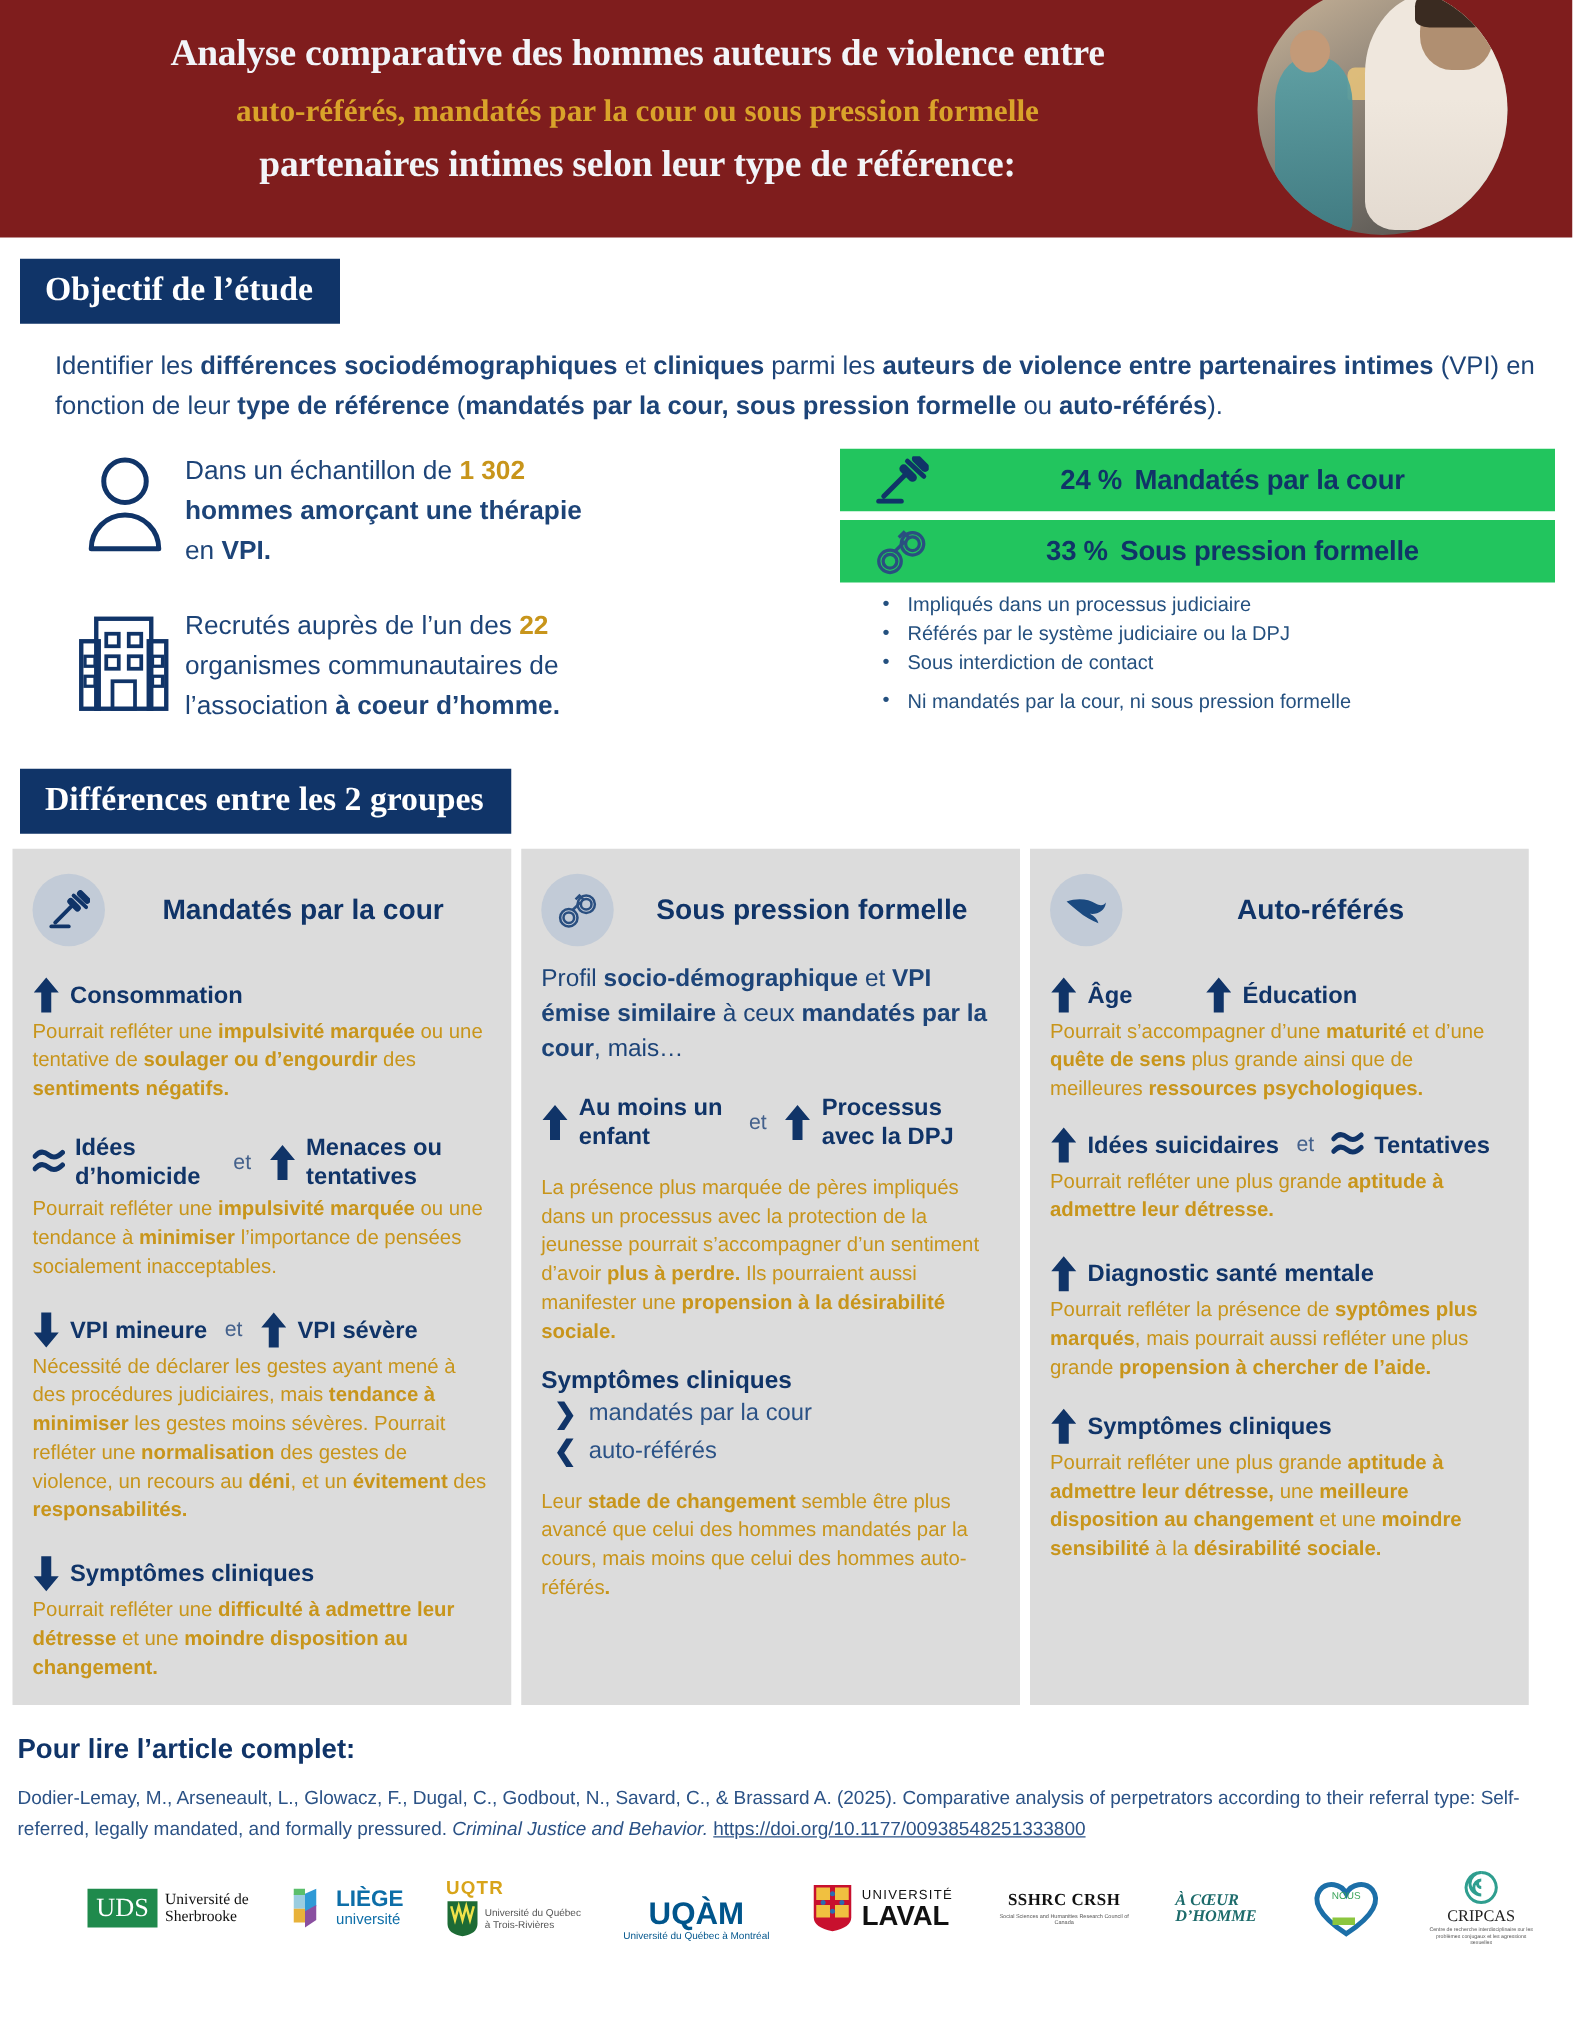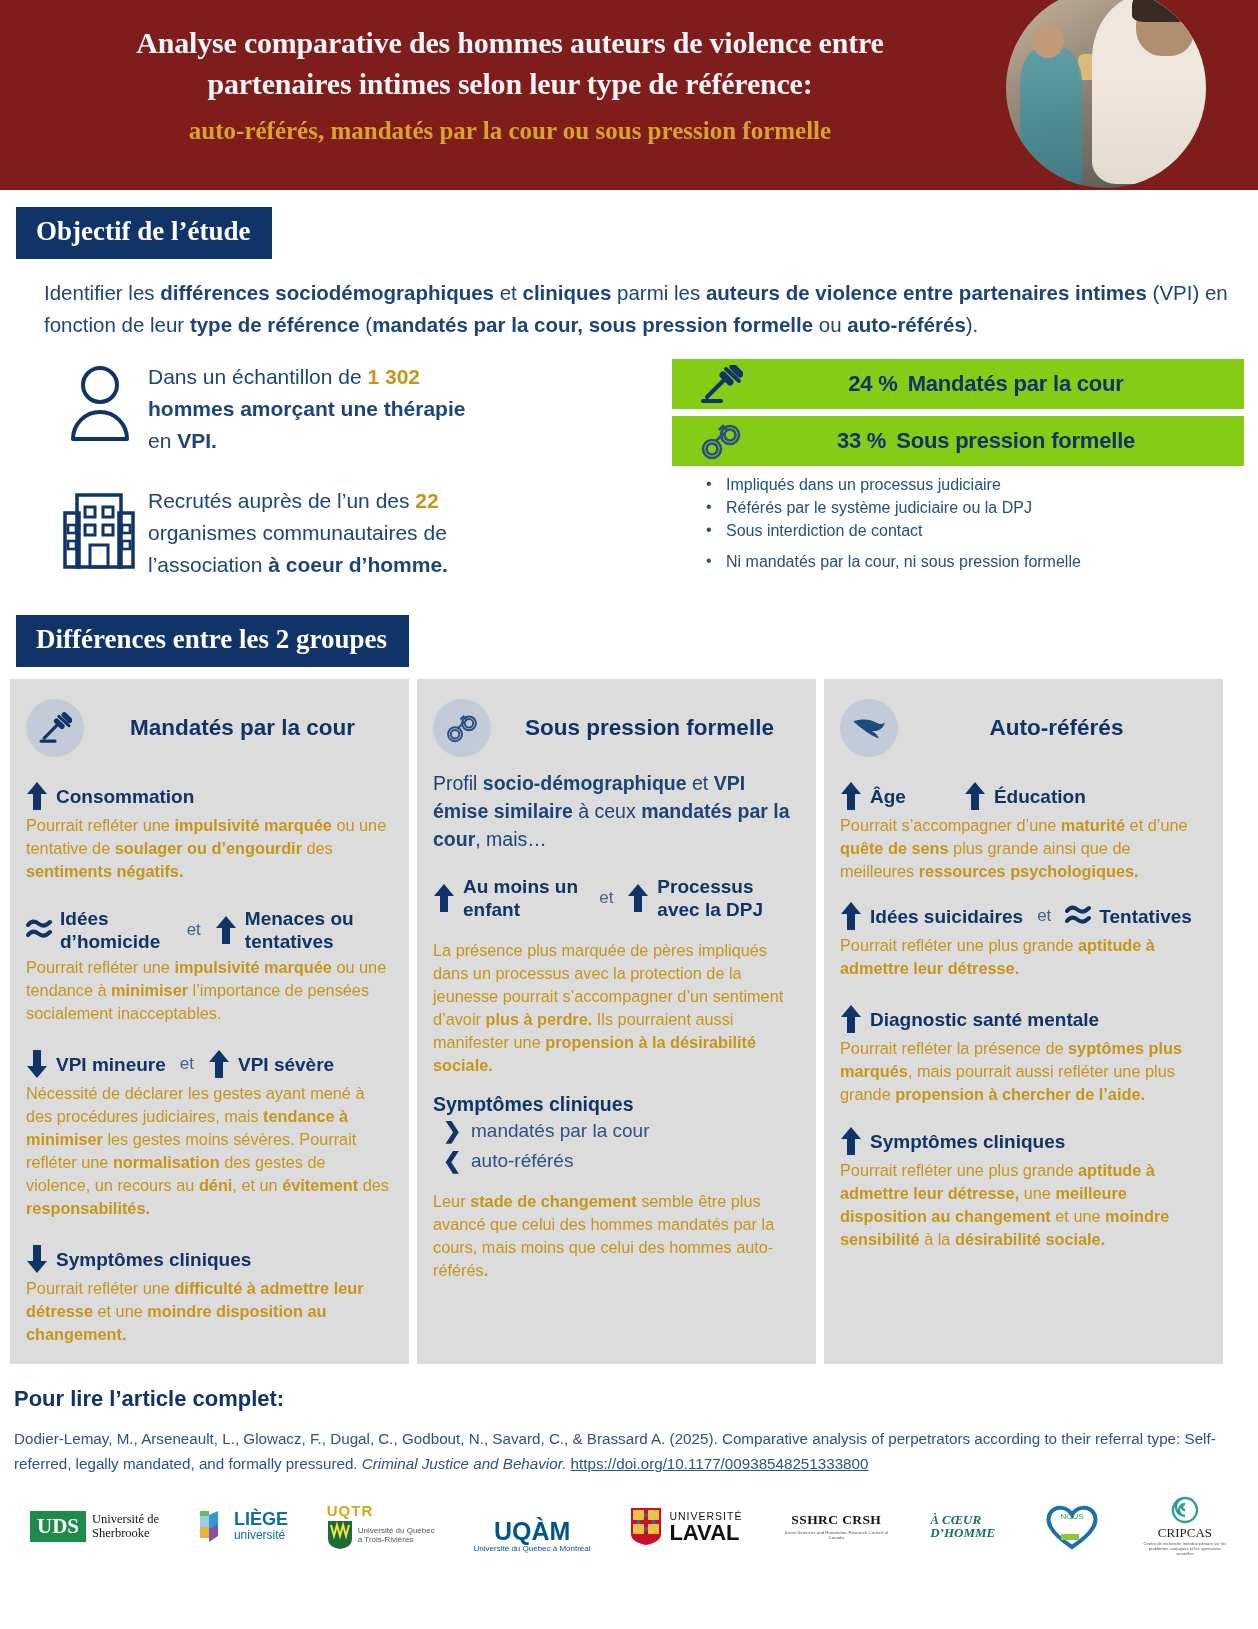--- a/index.html
+++ b/index.html
@@ -106,21 +106,21 @@
   #mid-left { width: 672px; padding-left: 52px; }
   #mid-right { width: 586px; padding-right: 14px; }
 
   .fact { display: flex; align-items: flex-start; margin-bottom: 26px; }
   .fact .ic { width: 96px; flex: 0 0 96px; display: flex; justify-content: center; padding-top: 4px;}
   .fact .tx { font-size: 21px; line-height: 32px; color: #1d4478; padding-top: 2px;}
   .fact .tx b { font-weight: bold; }
   .num { color: #c8951b; font-weight: bold; }
 
   .pct-row {
-    background: #84cc16;
+    background: #22c55e;
     display: flex;
     align-items: center;
     height: 50px;
     margin-bottom: 7px;
     padding-left: 16px;
   }
   .pct-row .picon { width: 66px; flex:0 0 66px; display:flex; align-items:center; justify-content:center; }
   .pct-row .plabel {
     flex: 1; text-align: center; padding-right: 26px;
     font-size: 22px; font-weight: bold; color: #103468; letter-spacing: -0.2px;
@@ -166,22 +166,22 @@
   .logo-cap { font-size: 8px; color:#555; line-height:1.15; }
 
   svg { display:block; }
 </style>
 </head>
 <body>
 
 <div id="header">
   <div id="header-text">
     <div id="title-l1">Analyse comparative des hommes auteurs de violence entre</div>
+    <div id="title-l3">auto-référés, mandatés par la cour ou sous pression formelle</div>
     <div id="title-l2">partenaires intimes selon leur type de référence:</div>
-    <div id="title-l3">auto-référés, mandatés par la cour ou sous pression formelle</div>
   </div>
   <div id="header-photo">
     <div class="lamp"></div>
     <div class="fig-woman"></div>
     <div class="fig-woman-head"></div>
     <div class="fig-man"></div>
     <div class="fig-head"></div>
     <div class="fig-hair"></div>
   </div>
 </div>
@@ -472,21 +472,21 @@
 
 </div>
 
 <div id="footer">
   <h3>Pour lire l’article complet:</h3>
   <div id="citation">Dodier-Lemay, M., Arseneault, L., Glowacz, F., Dugal, C., Godbout, N., Savard, C., &amp; Brassard A. (2025). Comparative analysis of perpetrators according to their referral type: Self-referred, legally mandated, and formally pressured. <i>Criminal Justice and Behavior.</i> <span class="lnk">https://doi.org/10.1177/00938548251333800</span></div>
 
   <div id="logos">
 
     <div class="logo">
-      <div style="background:#1f8a4c;color:#fff;font-family:'Liberation Serif',serif;font-weight:bold;font-size:21px;padding:3px 7px;">UDS</div>
+      <div style="background:#1f8a4c;color:#fff;font-family:'Liberation Serif',serif;font-weight:normal;font-size:21px;padding:3px 7px;margin-left:40px;">UDS</div>
       <div style="font-family:'Liberation Serif',serif;font-size:12.5px;line-height:14px;color:#111;white-space:pre-line;">Université de
 Sherbrooke</div>
     </div>
 
     <div class="logo">
       <svg width="30" height="34" viewBox="0 0 30 34">
         <rect x="2" y="6" width="9" height="12" fill="#9acde0"></rect>
         <rect x="2" y="18" width="9" height="11" fill="#e8b23a"></rect>
         <path d="M11 6 l9 -4 v14 l-9 5 z" fill="#2f9ad6"></path>
         <path d="M11 20 l9 -5 v12 l-9 6 z" fill="#8a4fa0"></path>

